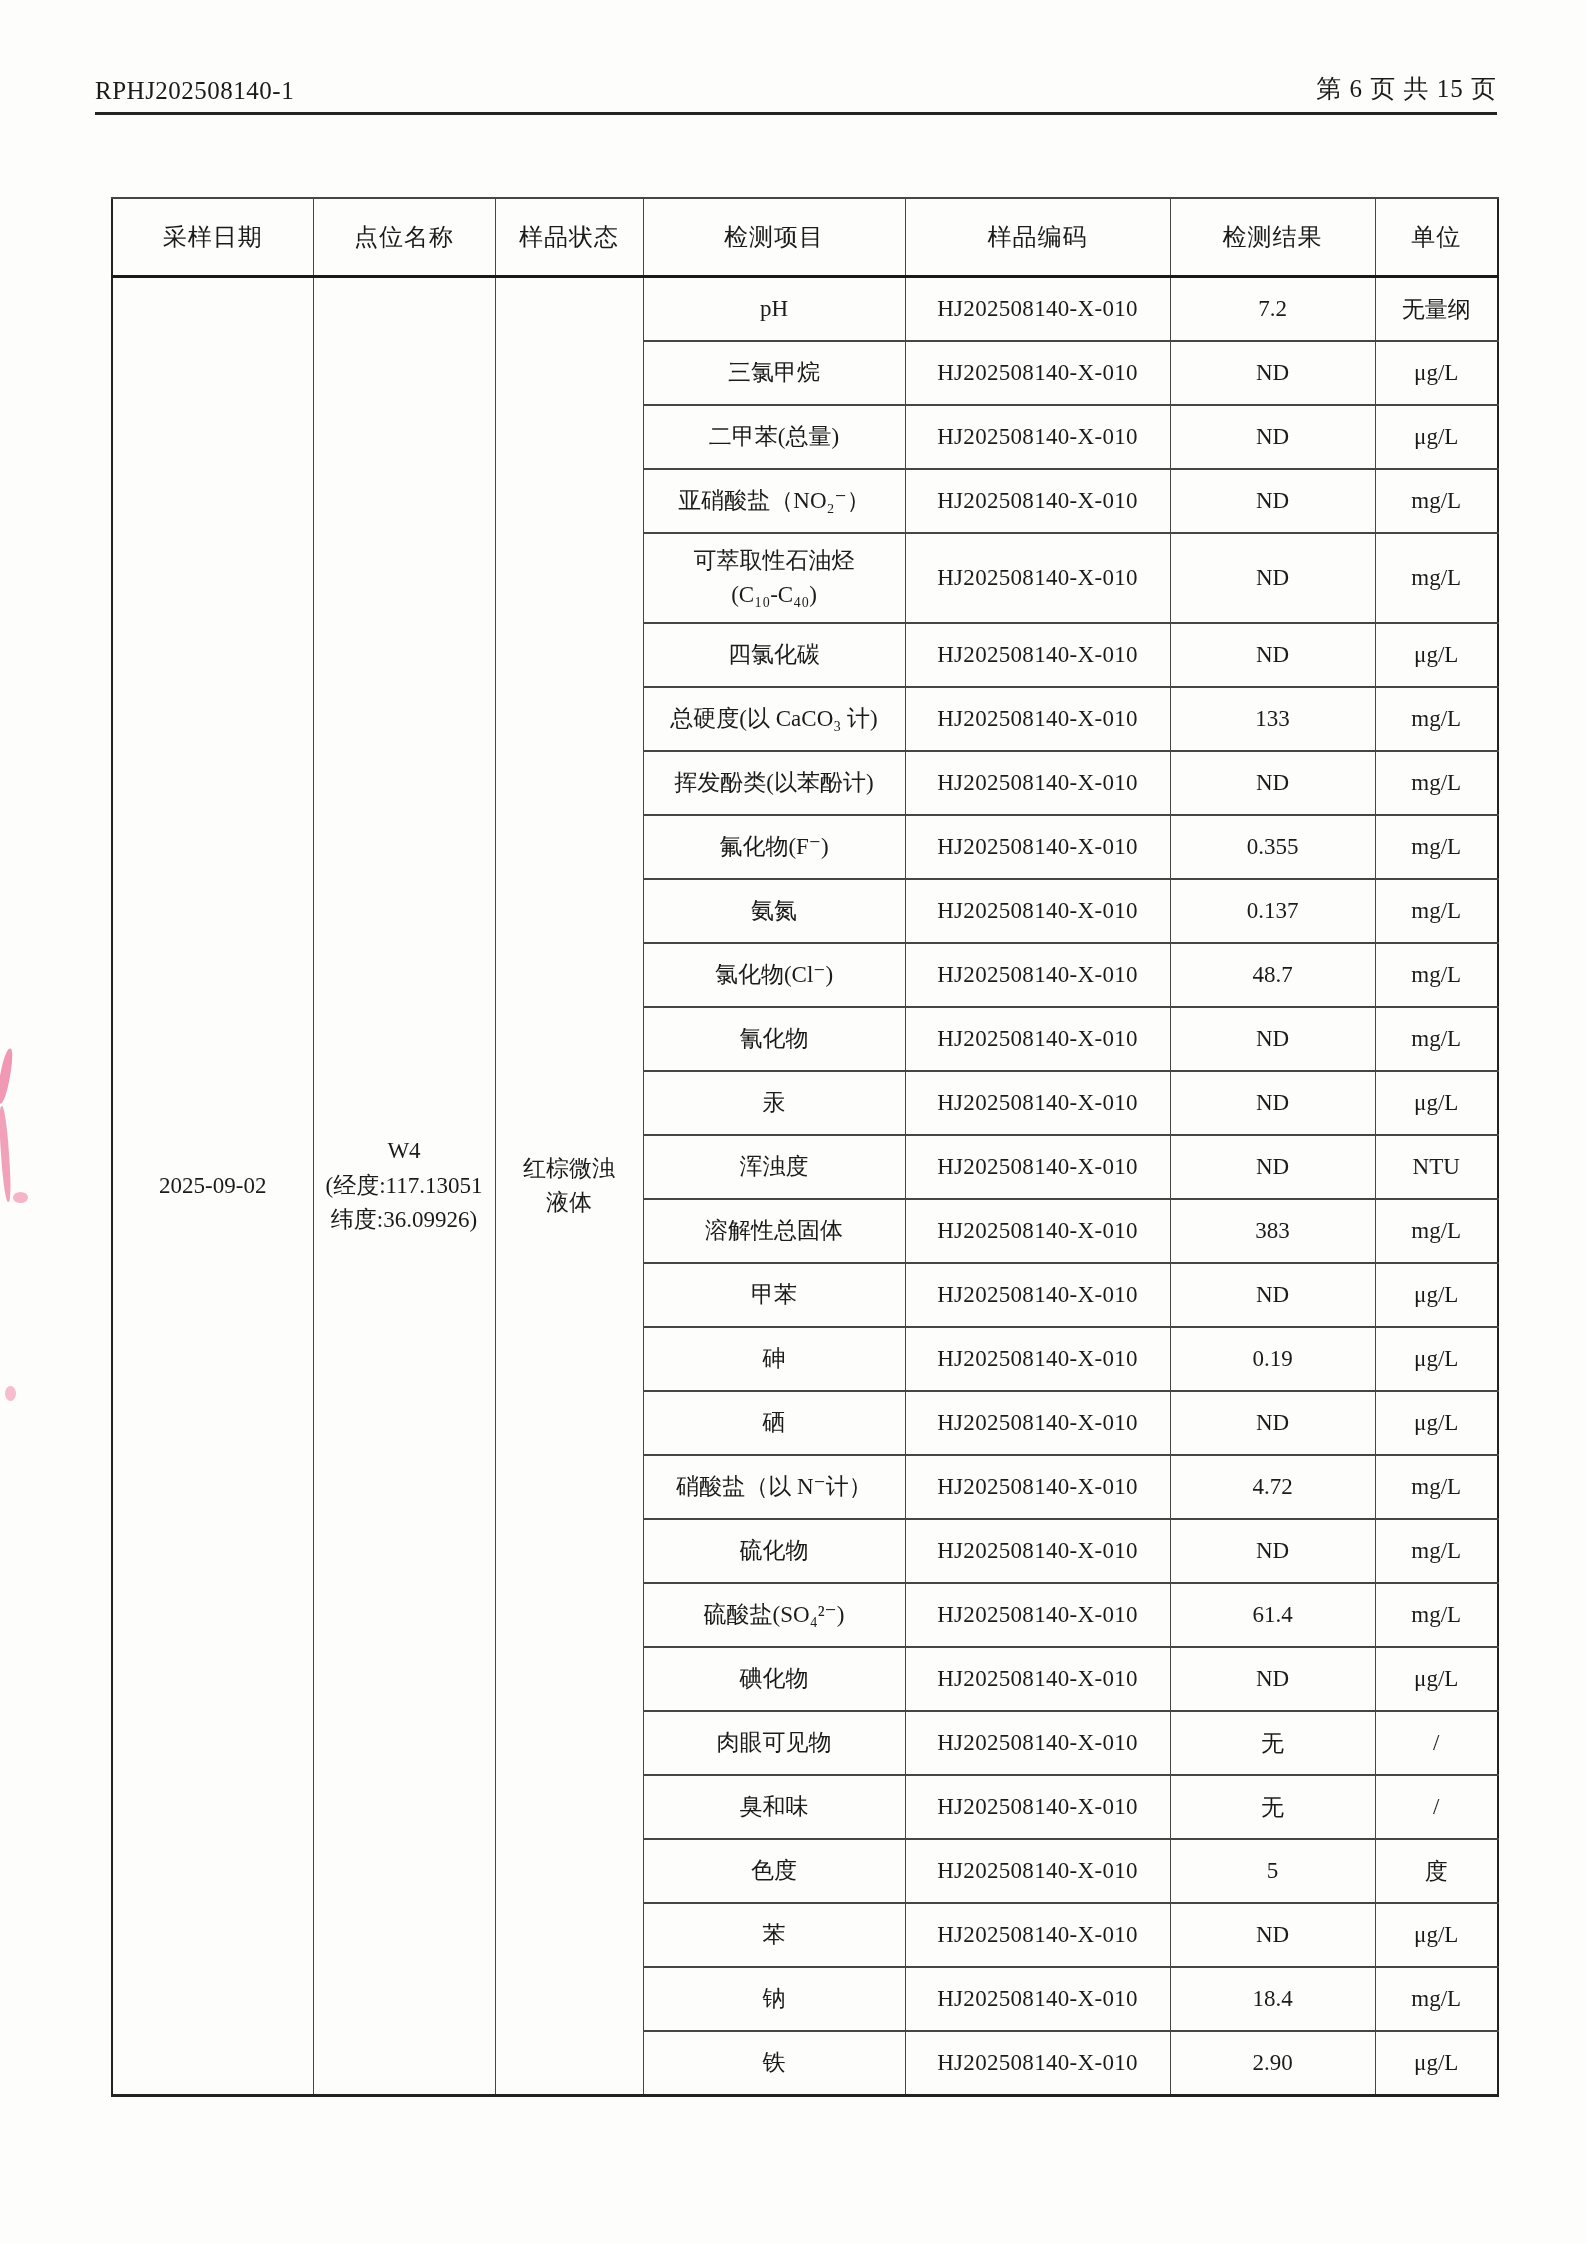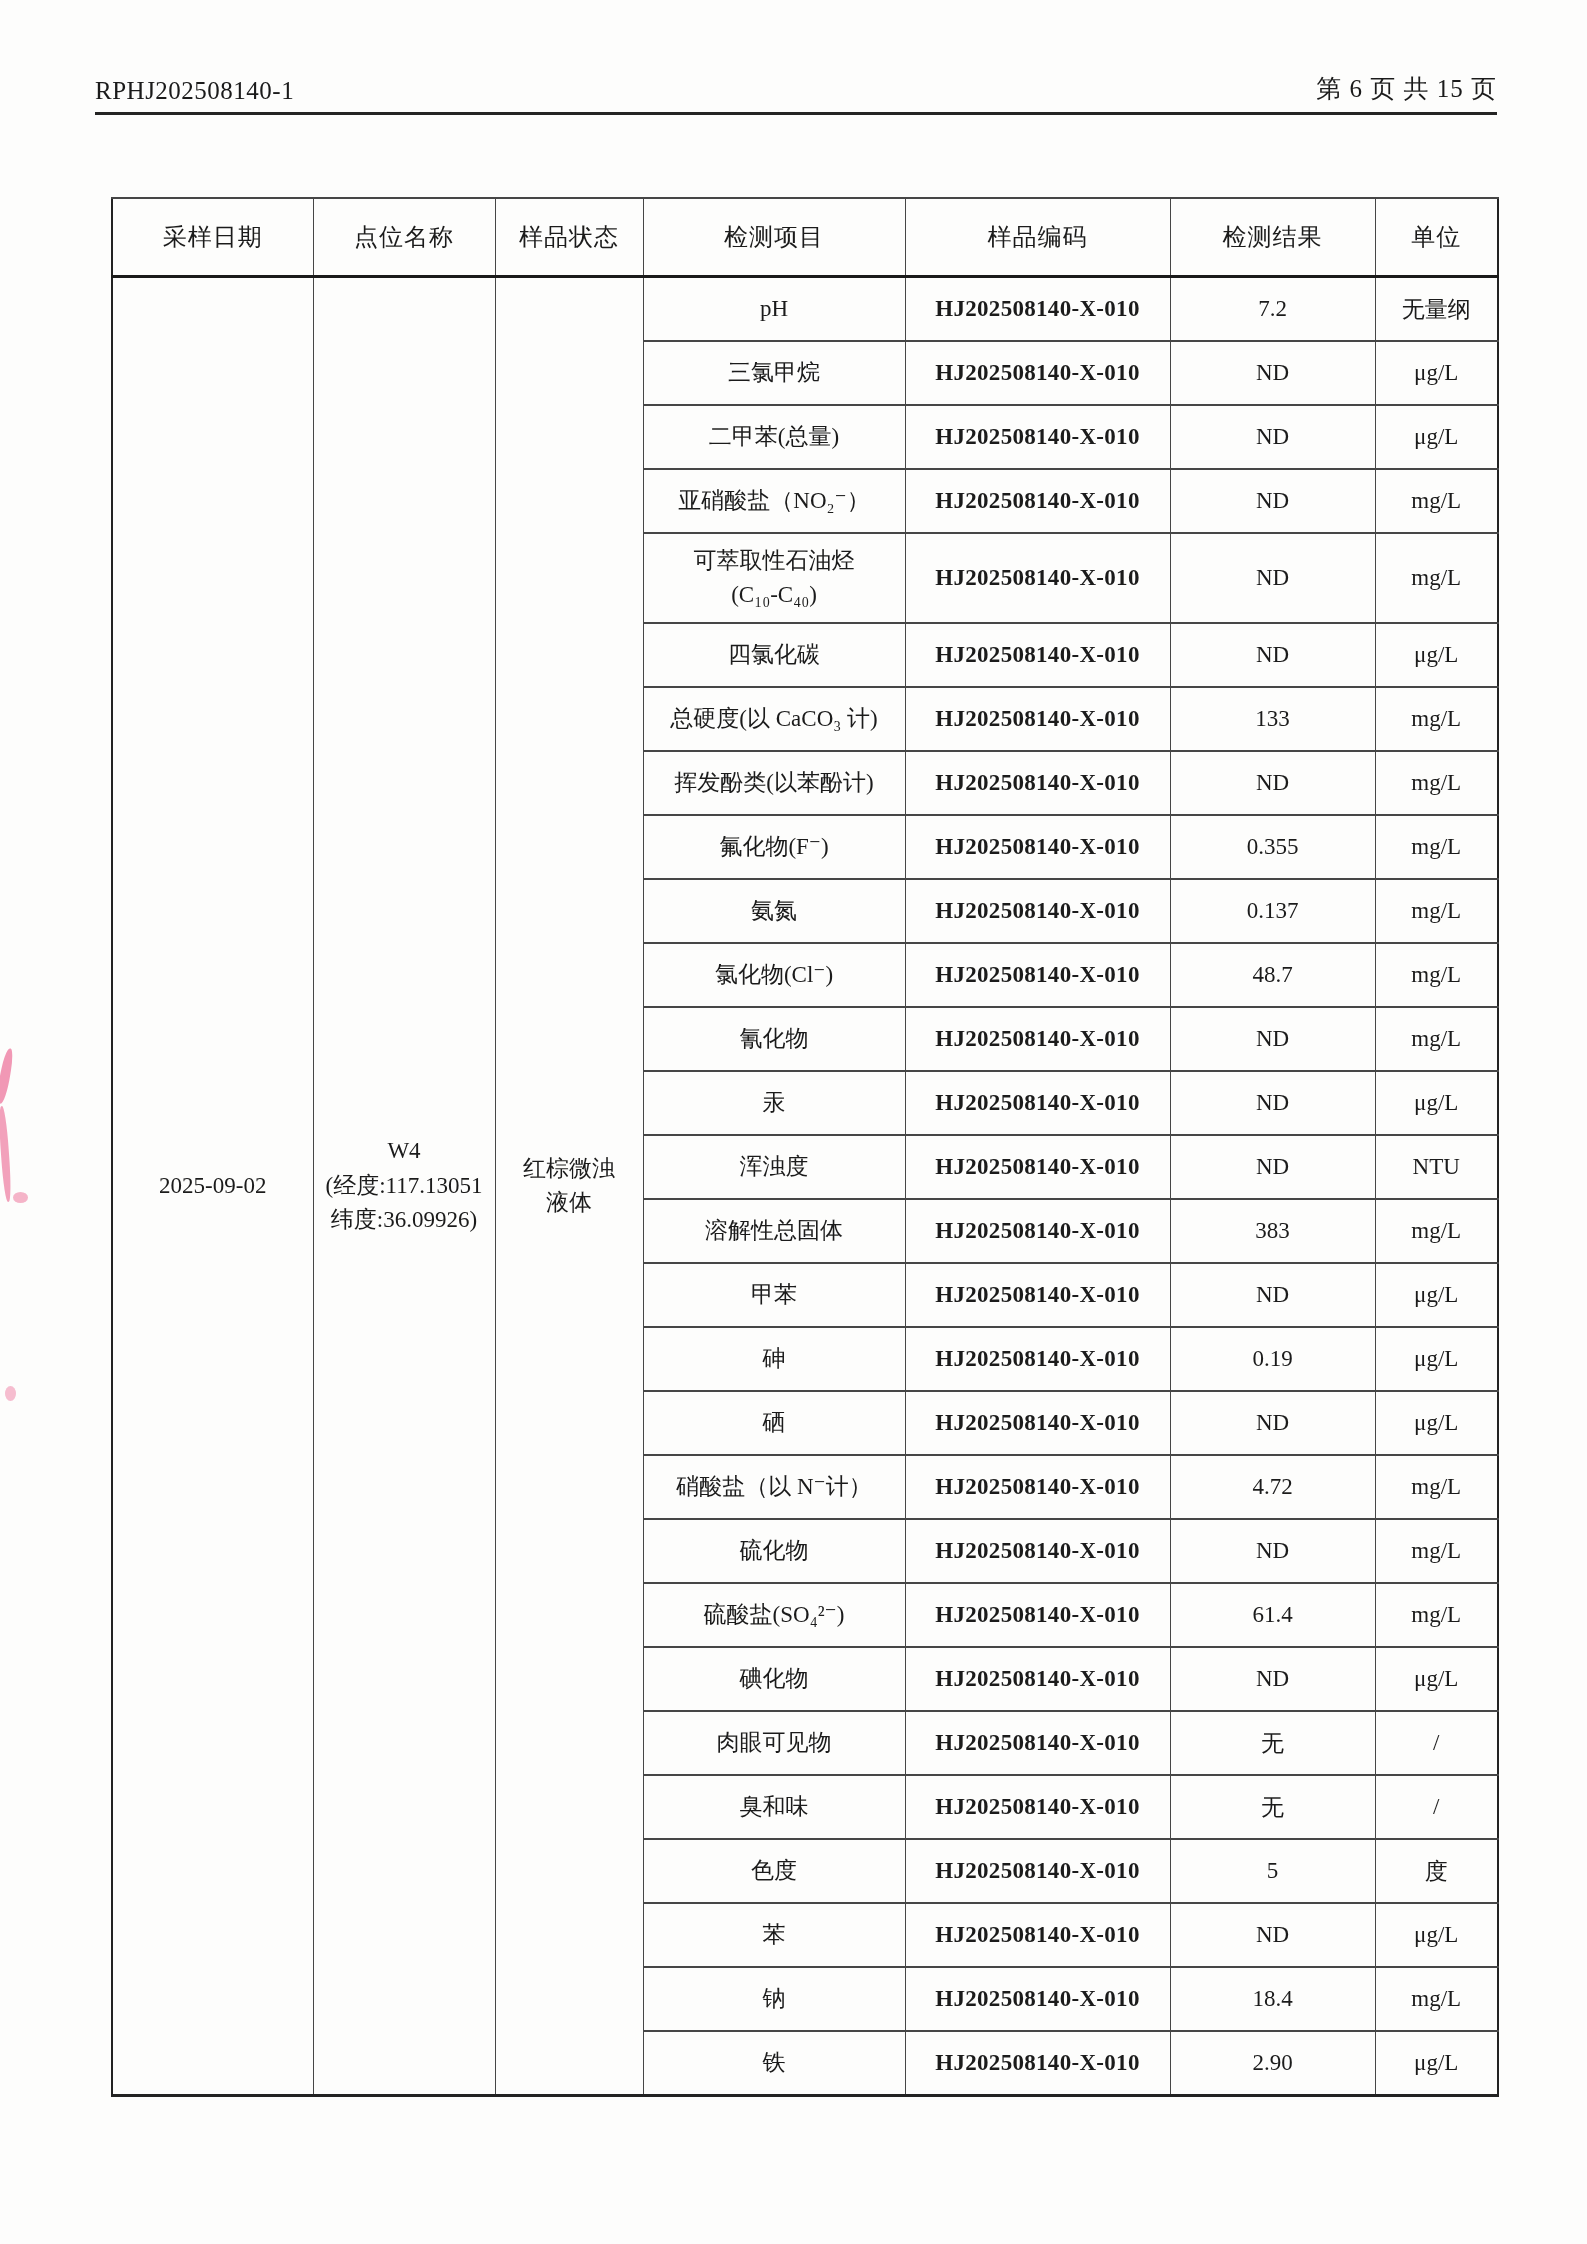--- a/index.html
+++ b/index.html
@@ -38,21 +38,21 @@
     text-align:center; vertical-align:middle;
     padding:0 4px; overflow:hidden;
   }
   .results th {
     height:76px; font-size:24px; font-weight:normal; letter-spacing:1px;
     border-bottom:3px solid #1a1a1a;
   }
   .results td { height:62px; font-size:23px; }
   .results tr.tall td { height:88px; }
   .ml { white-space:pre-line; line-height:1.5; }
-  td.code-cell { font-size:23px; letter-spacing:0.3px;font-weight:bold; }
+  td.code-cell { font-size:23px; letter-spacing:0.3px; }
   .mark { position:absolute; pointer-events:none; }
   #m1 { left:0px;  top:1048px; width:10px; height:56px; opacity:.55; border-radius:60% 40% 55% 45%; transform:rotate(9deg); }
   #m2 { left:1px;  top:1106px; width:8px;  height:96px; opacity:.5;  border-radius:45%; transform:rotate(-4deg); }
   #m3 { left:13px; top:1192px; width:15px; height:11px; opacity:.4;  border-radius:50%; }
   #m4 { left:5px;  top:1386px; width:11px; height:15px; opacity:.35; border-radius:50%; }
 </style>
 </head>
 <body>
 
 <div class="page">

